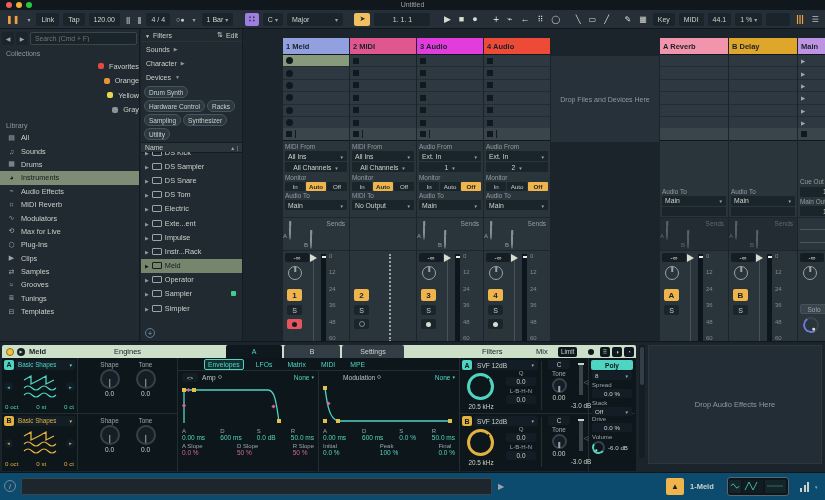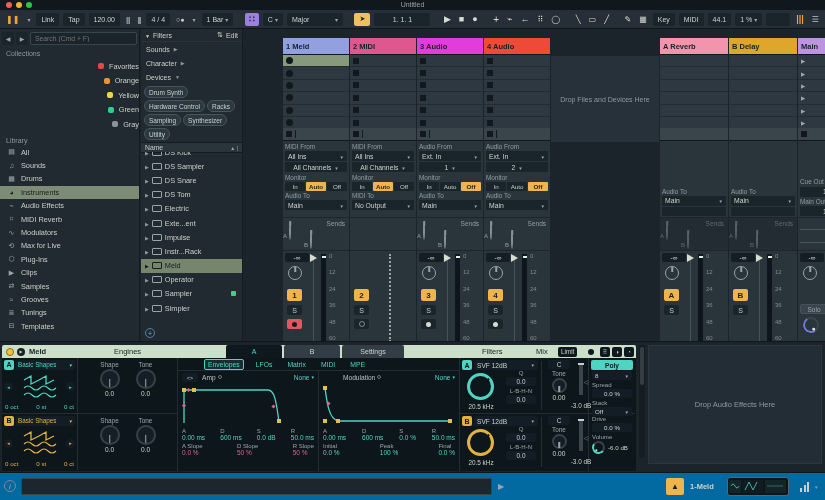--- a/index.html
+++ b/index.html
@@ -208,21 +208,21 @@
   .gdn::before{content:"▼";font-size:4.5px;color:#9aa4ab;}
   .glab{font-size:6.1px;color:#9aa4ab;padding-left:3px;height:7px;line-height:7px;}
   .vrow{display:flex;align-items:center;gap:3px;padding:1px 0 0 3px;}
   .volk{width:13px;height:13px;border-radius:50%;border:2px solid #36434b;border-bottom-color:#4fd4c2;border-left-color:#4fd4c2;transform:rotate(-8deg);position:relative;flex:none;}
   .volk::after{content:"";position:absolute;left:1px;bottom:1px;width:2px;height:2px;border-radius:50%;background:#d8ddd2;}
   .vval{font-size:6.2px;color:#ccd3cc;}
   .dv-scroll{position:absolute;left:639px;top:3px;width:6px;height:113px;background:#141d23;border-radius:2px;}
   .dv-scroll::before{content:"";position:absolute;left:1px;right:1px;top:2px;height:38px;background:#333e46;border-radius:2px;}
   .fx-drop{position:absolute;left:648px;top:3px;width:174px;height:119px;background:#232d35;border:1px solid #2c363e;display:flex;align-items:center;justify-content:center;color:#8f999f;font-size:7.5px;}
   
-  .statusbar{position:absolute;left:0;top:472px;width:825px;height:28px;background:#0369a1;border-top:1px solid #0f171c;}
+  .statusbar{position:absolute;left:0;top:472px;width:825px;height:28px;background:#0c4a6e;border-top:1px solid #0f171c;}
   .infoc{position:absolute;left:4px;top:7px;width:12px;height:12px;border-radius:50%;border:1px solid #7d878e;color:#9aa4ab;font-size:8px;display:flex;align-items:center;justify-content:center;font-style:italic;}
   .infoc::before{content:"i";}
   .stfield{position:absolute;left:21px;top:5px;width:471px;height:17px;background:#1d262c;border:1px solid #39444b;border-radius:2px;}
   .stplay{position:absolute;left:498px;top:9px;color:#9aa4ab;font-size:8px;}
   .stplay::before{content:"▶";}
   .upbtn{position:absolute;left:666px;top:5px;width:18px;height:17px;background:#f0b44c;border-radius:2px;color:#17202a;font-size:8px;display:flex;align-items:center;justify-content:center;}
   .upbtn::before{content:"▲";}
   .stlabel{position:absolute;left:690px;top:9px;color:#ccd3cc;font-size:7.5px;font-weight:bold;}
   .thumb{position:absolute;left:727px;top:4px;width:62px;height:19px;background:#0d171b;border:1px solid #5a666d;border-radius:3px;overflow:hidden;}
   .lvls{position:absolute;left:800px;top:8px;display:flex;align-items:flex-end;gap:1.5px;height:11px;}
@@ -319,24 +319,20 @@
       <div class="cit">
         <span class="cdot" style="background: rgb(232, 146, 58);"></span>
         <span>Orange</span>
       </div>
 
       <div class="cit">
         <span class="cdot" style="background: rgb(234, 215, 79);"></span>
         <span>Yellow</span>
       </div>
 
-      <div class="cit">
-        <span class="cdot" style="background: rgb(46, 207, 143);"></span>
-        <span>Green</span>
-      </div>
 
       <div class="cit">
         <span class="cdot" style="background: rgb(138, 148, 155);"></span>
         <span>Gray</span>
       </div>
     </div>
   <div class="btitle">Library</div>
   <div>
 
       <div class="lit">

